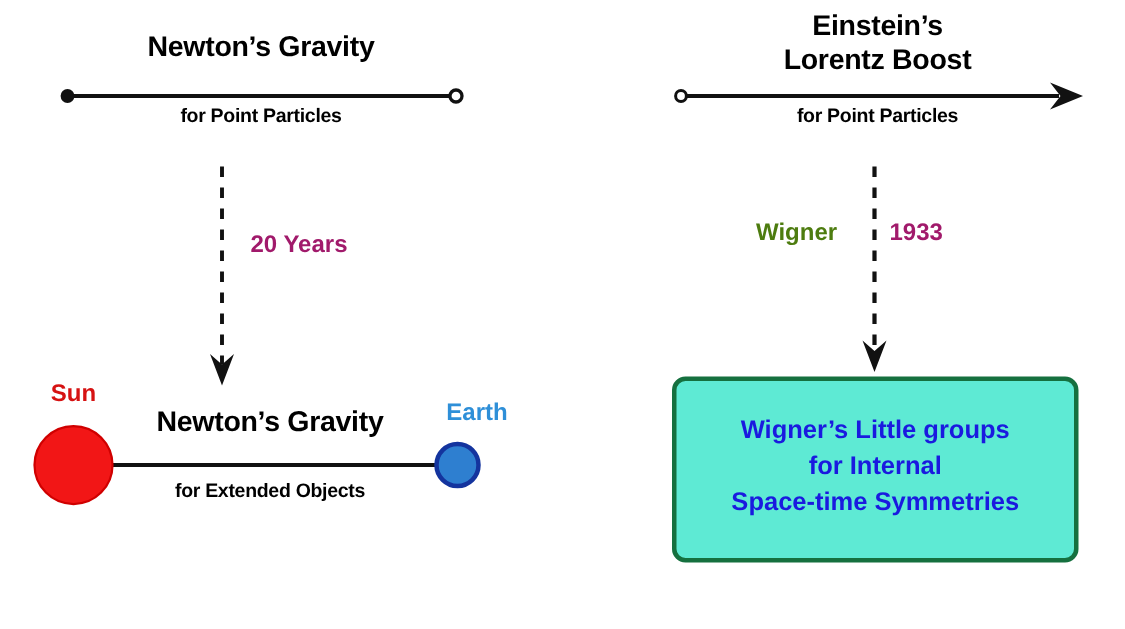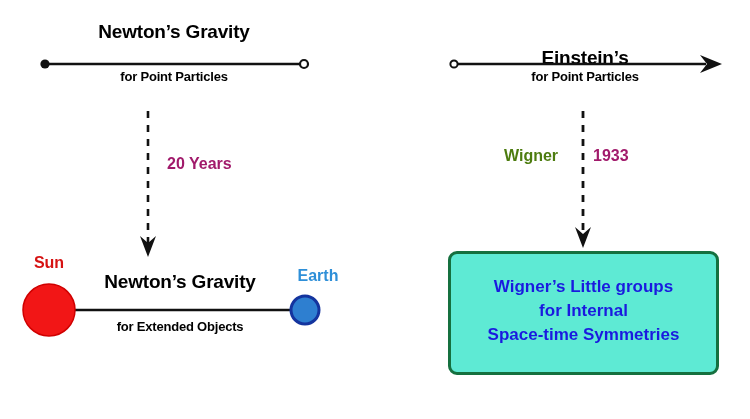--- a/index.html
+++ b/index.html
@@ -81,22 +81,23 @@
   <div class="txt t-annot" style="left:167px; top:140px; color:#A11A6B;margin-top:16px;">20 Years</div>
 
   <div class="txt t-label ctr" style="left:49px; top:255px; color:#D61212;">Sun</div>
 
   <div class="txt t-label ctr" style="left:318px; top:268px; color:#2E8FD8;">Earth</div>
 
   <div class="txt t-title ctr" style="left:180px; top:272px;">Newton’s Gravity</div>
 
   <div class="txt t-sub ctr" style="left:180px; top:320px;">for Extended Objects</div>
 
-  <div class="txt t-title ctr" style="left:585px; top:8px;margin-top:40px;">Einstein’s</div>
+  <div class="txt t-title ctr" style="left:585px; top:8px;">Einstein’s</div>
 
+  <div class="txt t-title ctr" style="left:585px; top:31px;">Lorentz Boost</div>
 
   <div class="txt t-sub ctr" style="left:585px; top:70px;">for Point Particles</div>
 
   <div class="txt t-annot" style="left:504px; top:148px; color:#4d7c0f;">Wigner</div>
 
   <div class="txt t-annot" style="left:593px; top:148px; color:#A11A6B;">1933</div>
 
   <div class="greenbox" style="left:448px; top:251px; width:271px; height:124px;">
     <div class="boxtext t-box" style="top:22px; color:#1A1ADF;">Wigner’s Little groups</div>
     <div class="boxtext t-box" style="top:46px; color:#1A1ADF;">for Internal</div>

